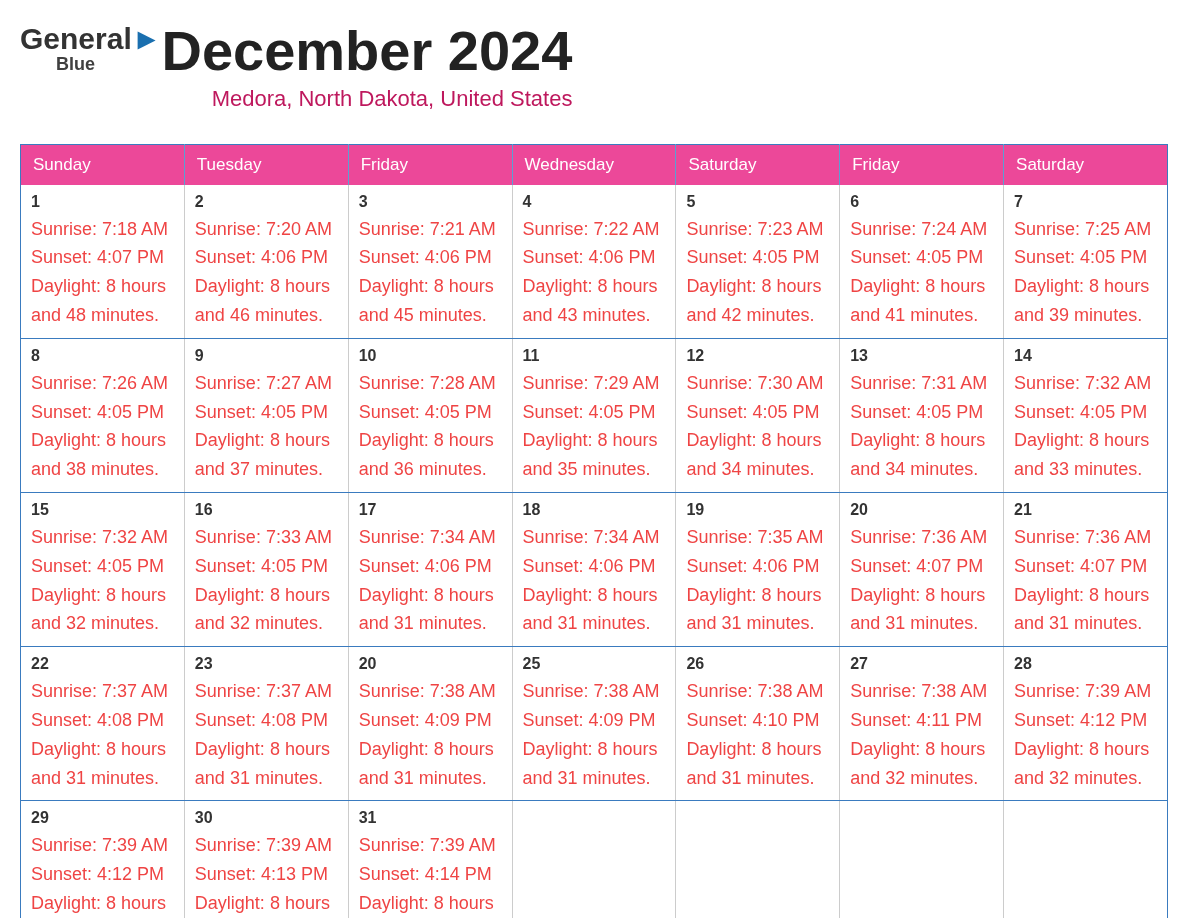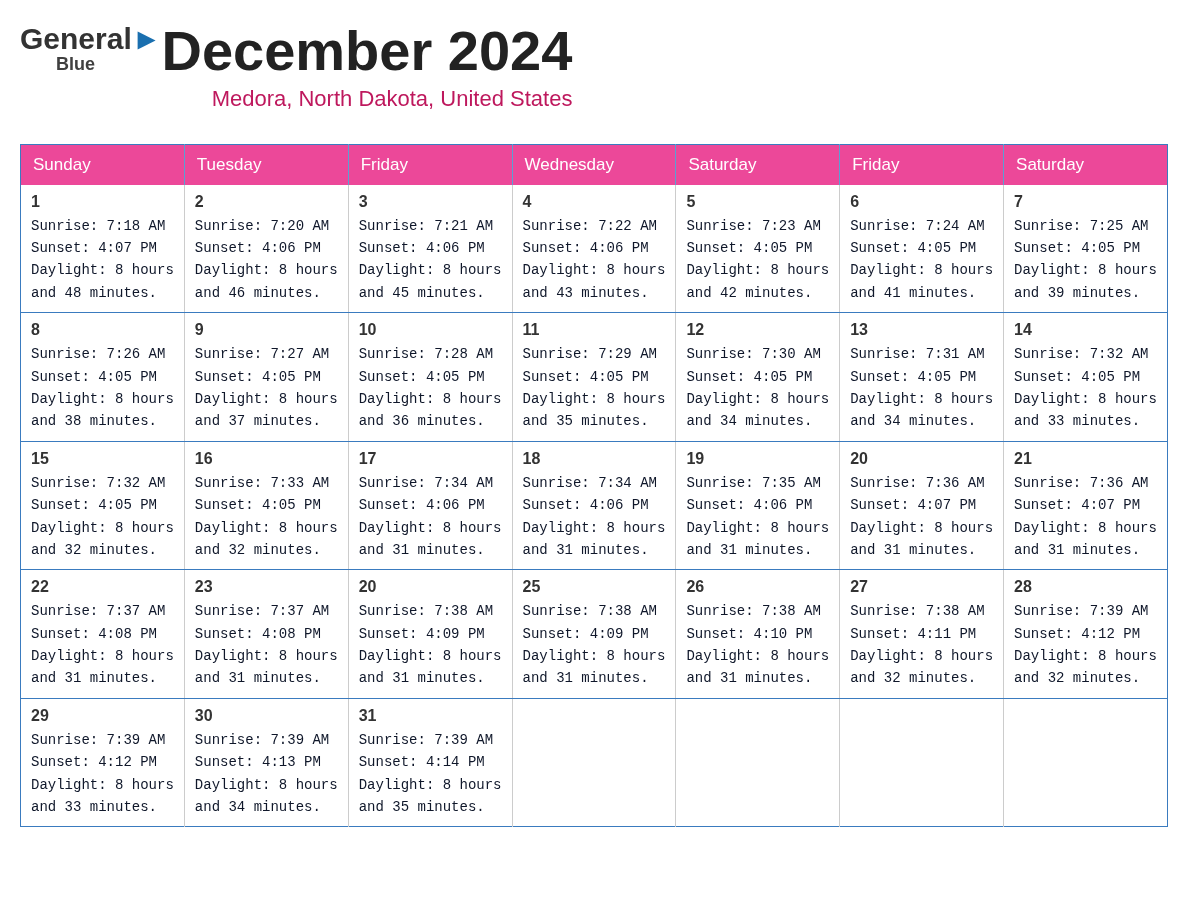--- a/index.html
+++ b/index.html
@@ -63,24 +63,23 @@
     .calendar-table tr:last-child td {
       border-bottom: none;
     }
     .day-number {
       font-size: 16px;
       font-weight: bold;
       display: block;
       margin-bottom: 4px;
     }
     .day-info {
-      font-size: 14px;
+      font-size: 18px;
       line-height: 1.6;
-      color: #0f172a;
-      font-family: Liberation Mono, monospace;
+      color: #ef4444;
     }
     .empty-cell {
       background: #fff;
     }
     .logo-block {
       margin-top: 4px;
     }
     .logo-line1 {
       font-size: 30px;
       font-weight: bold;

